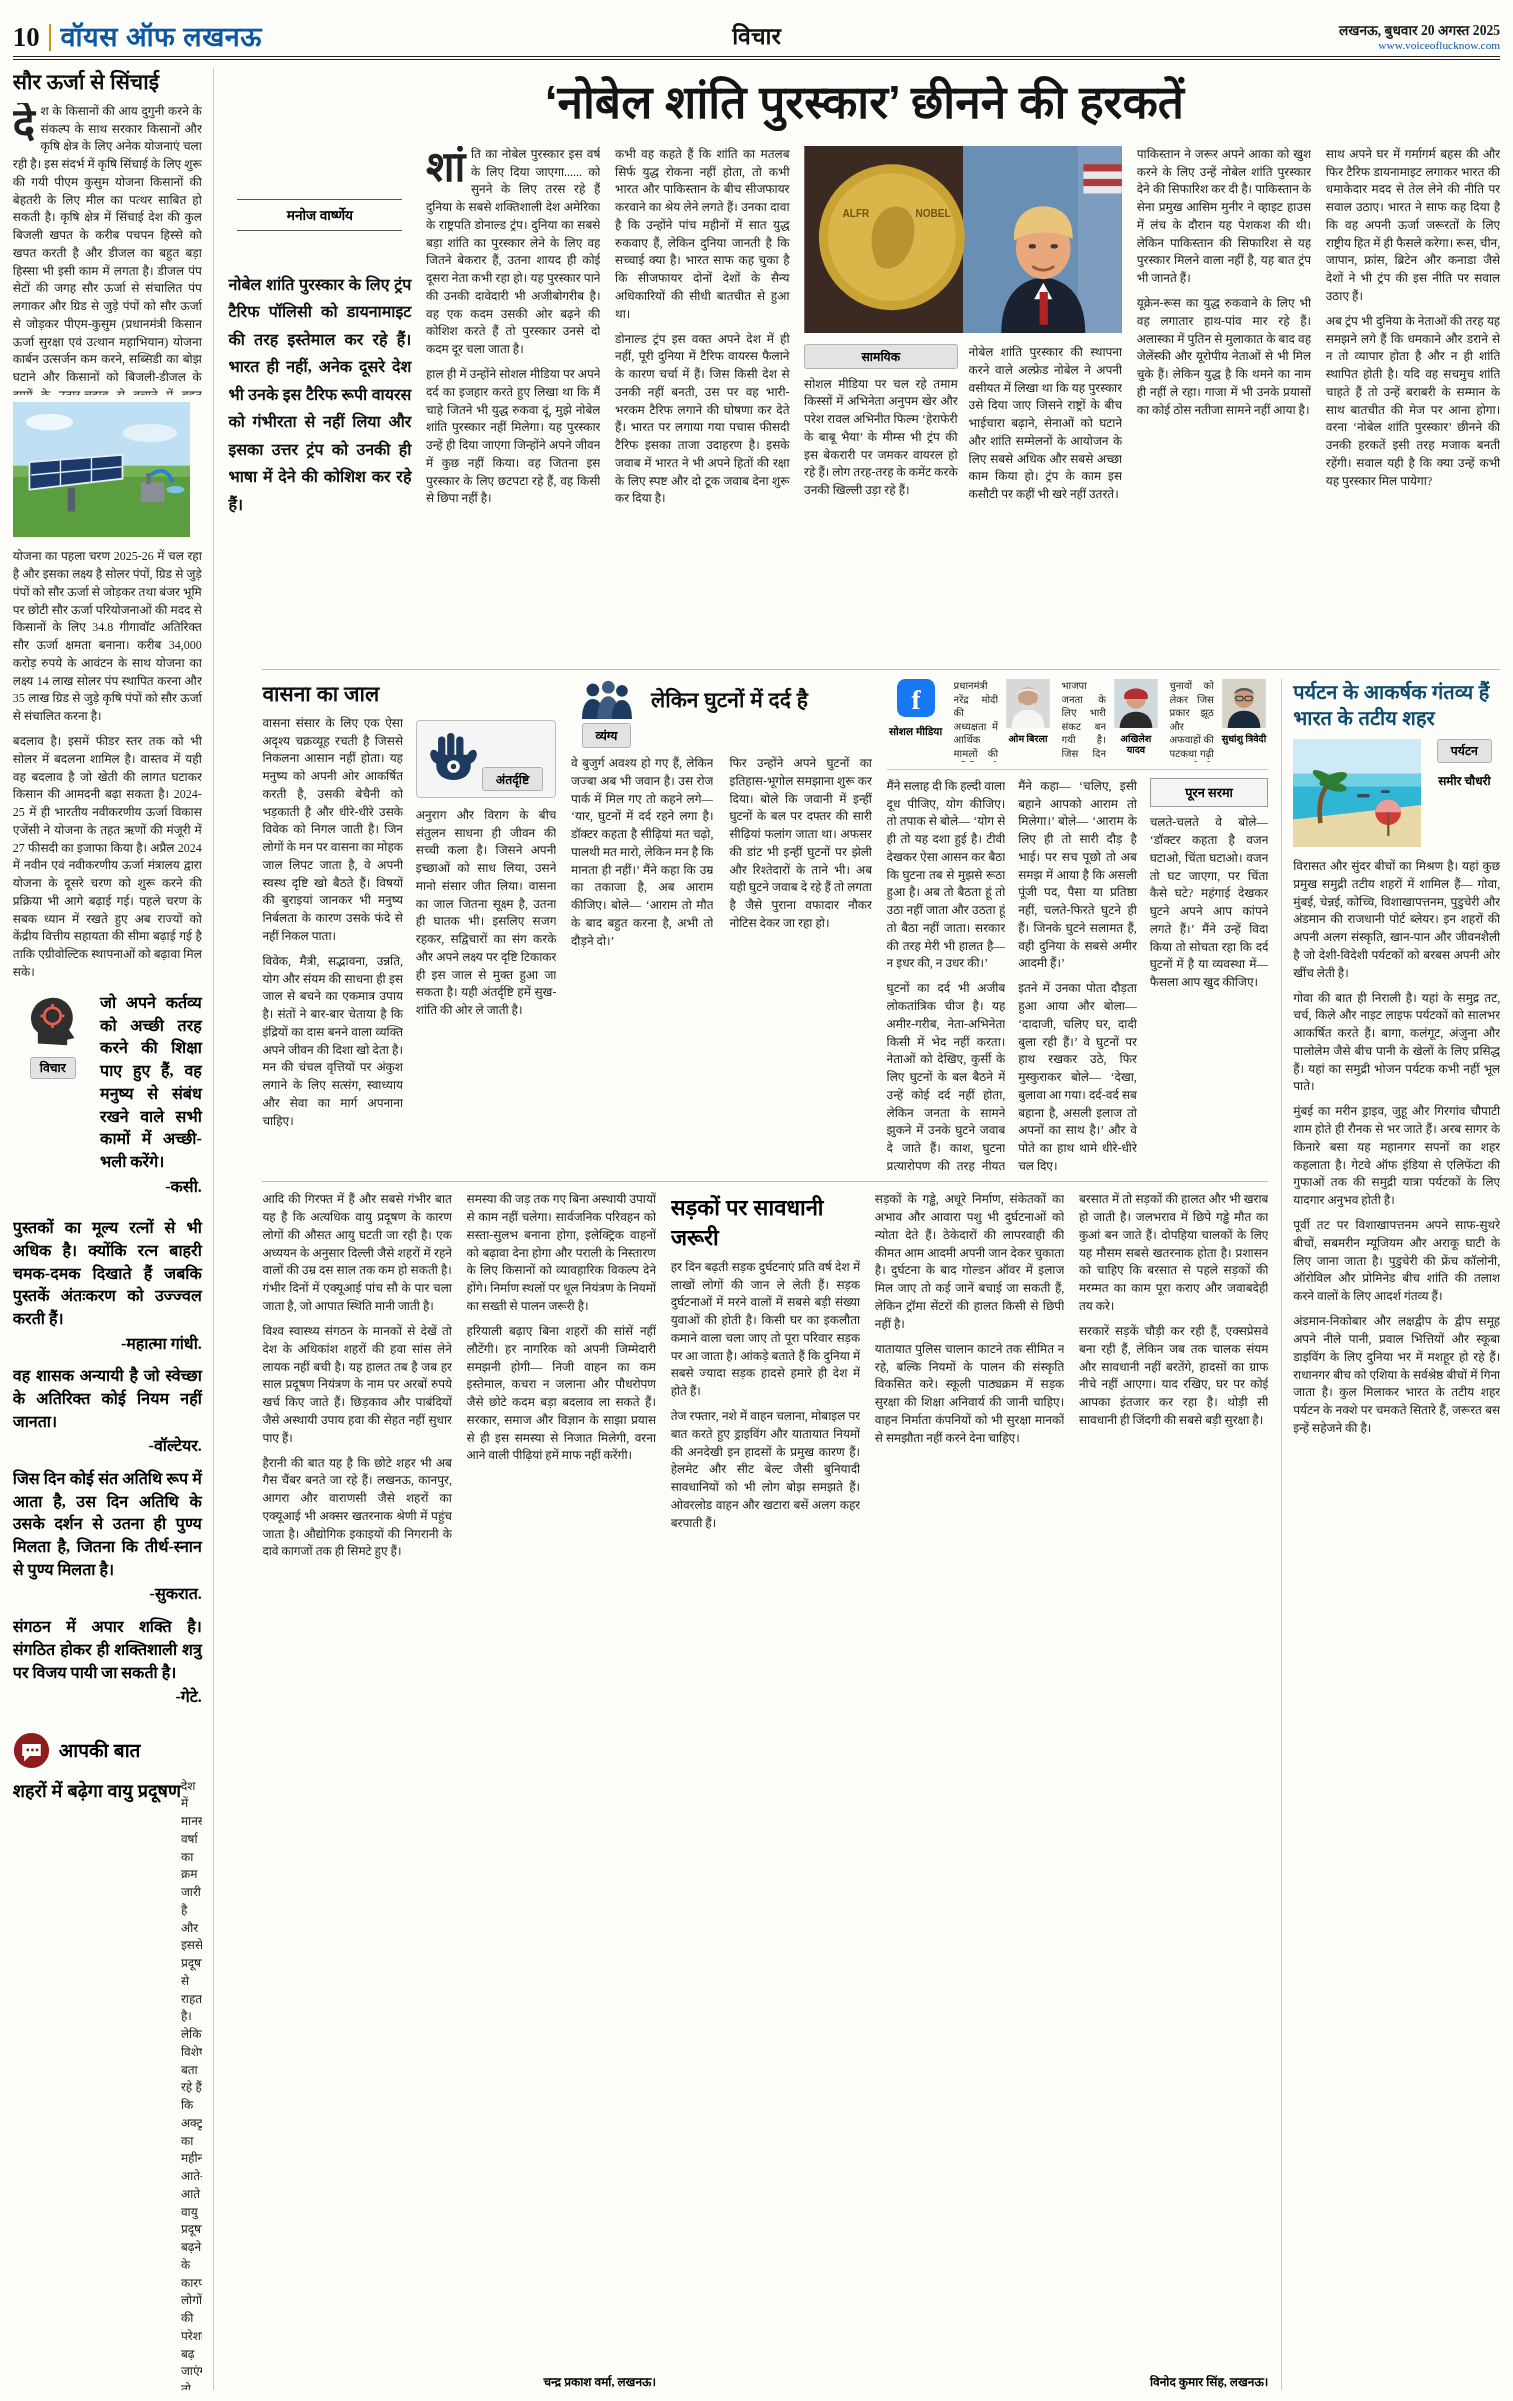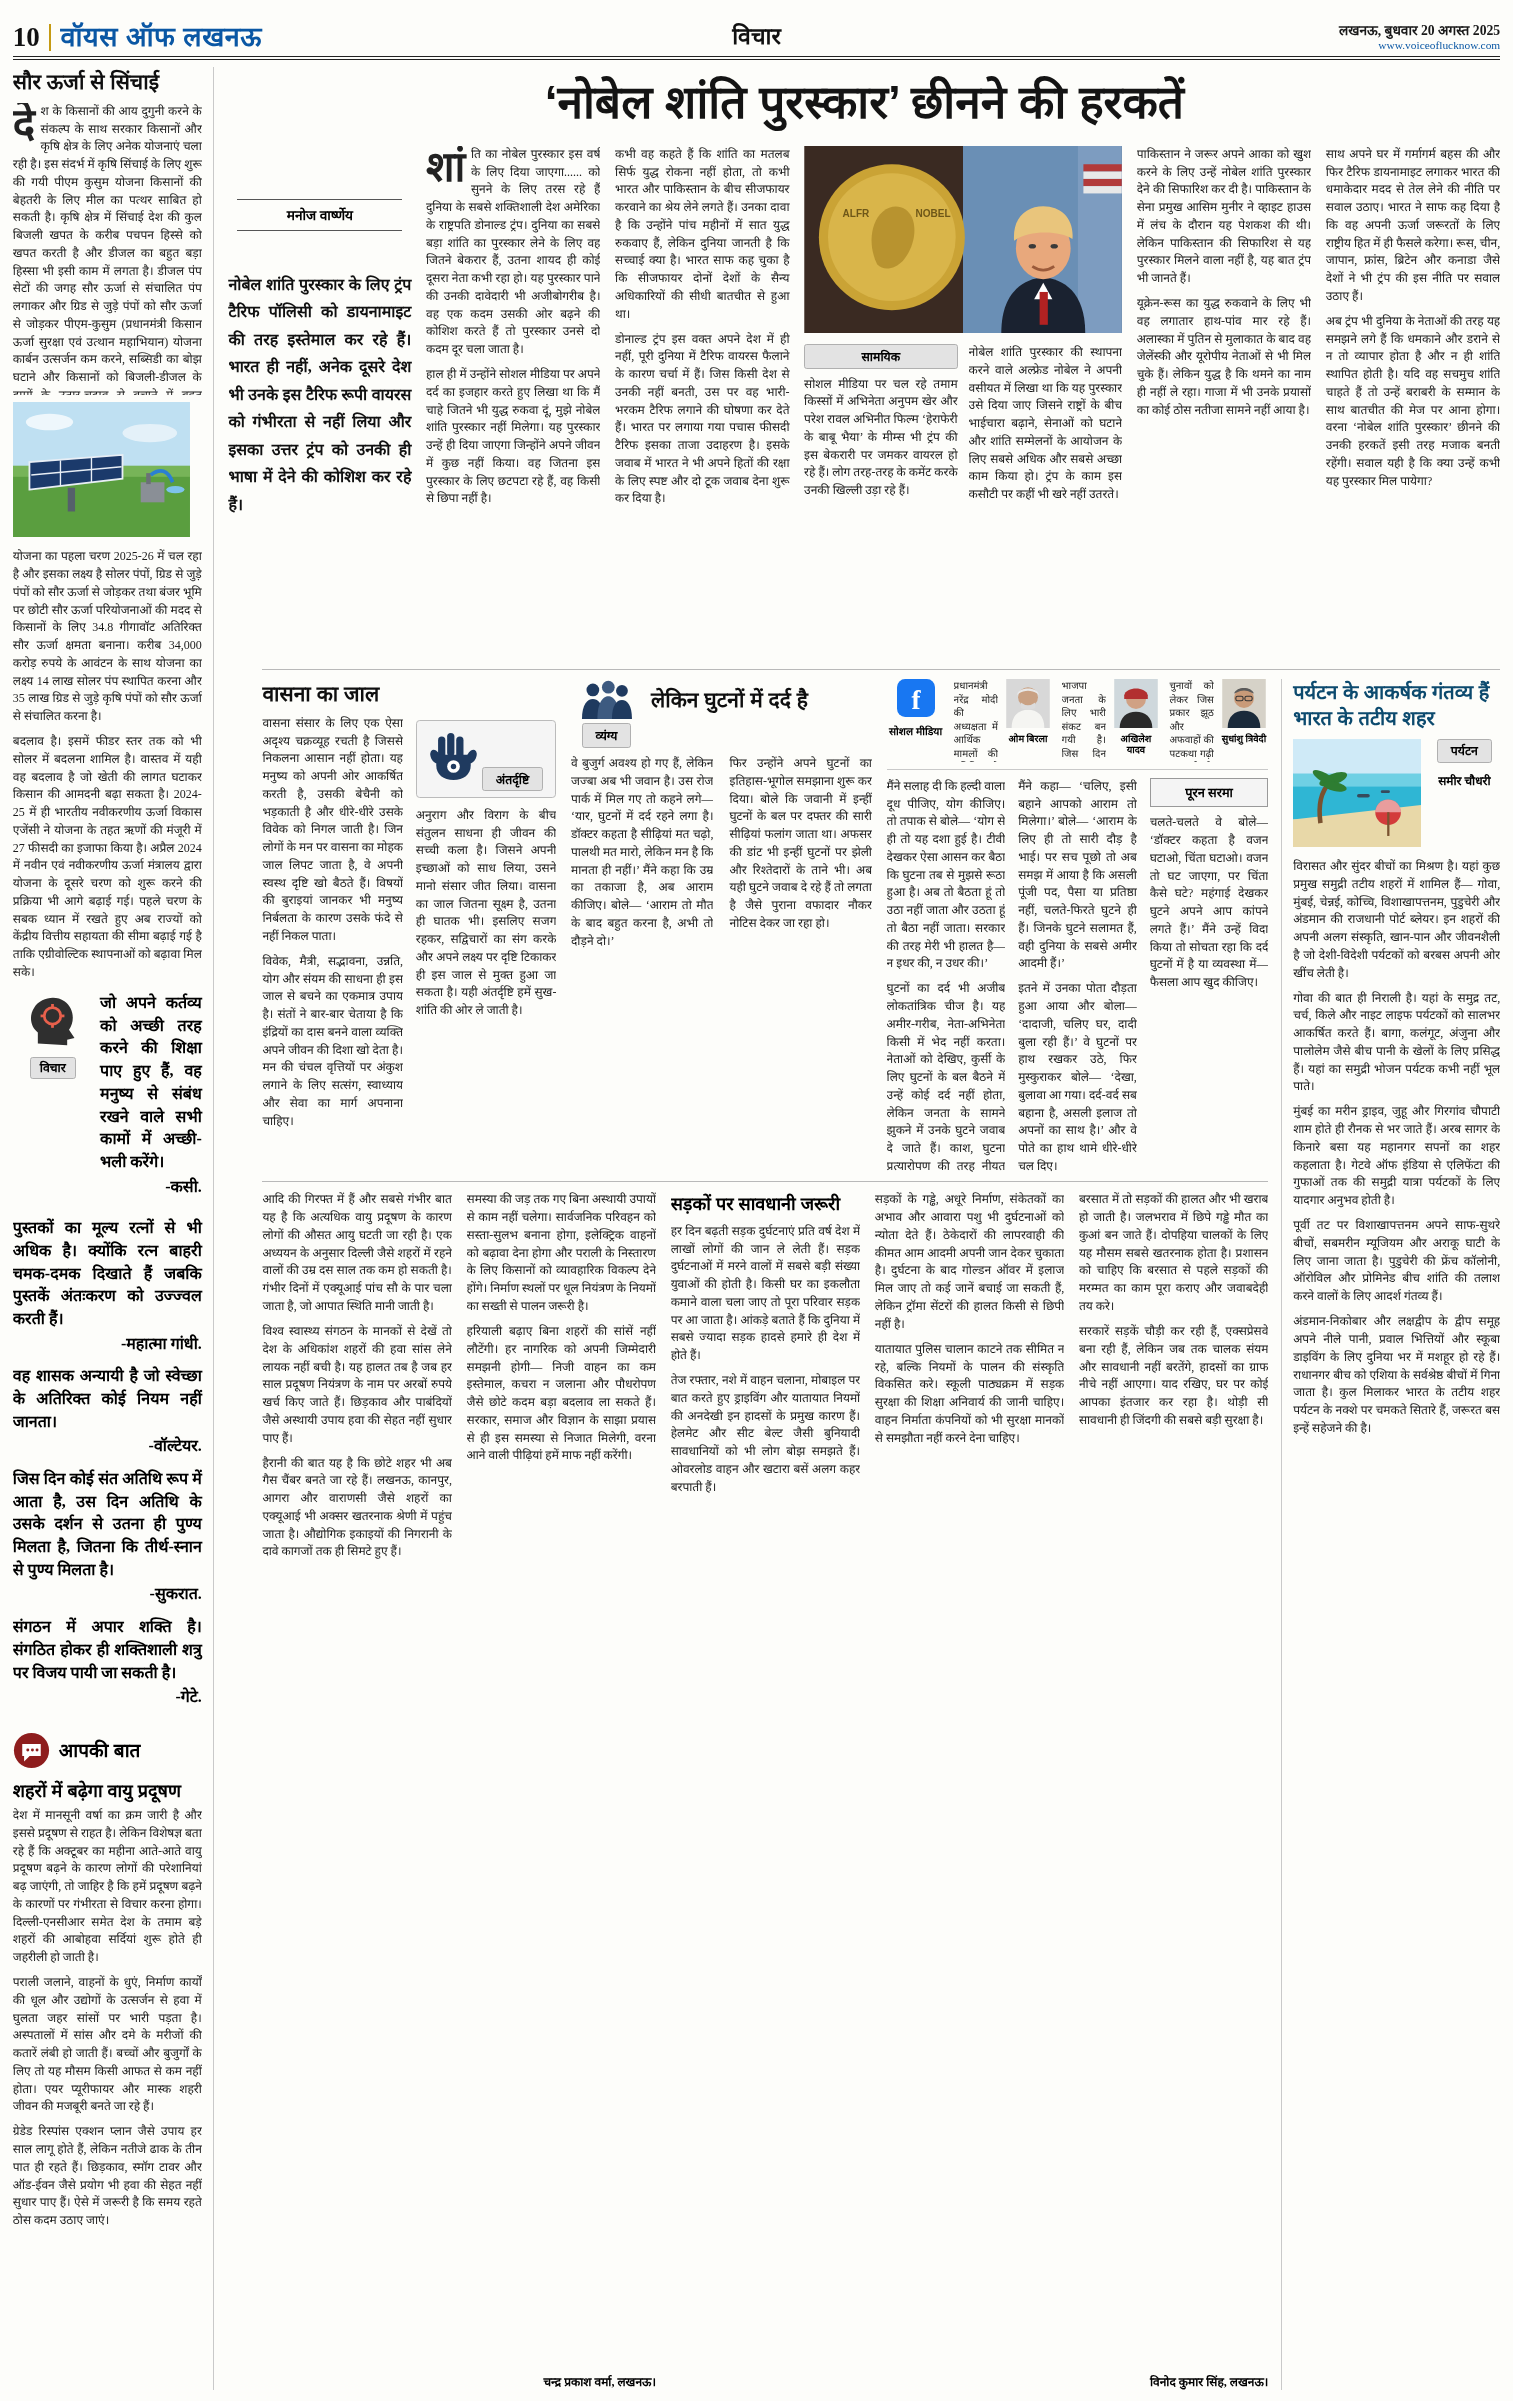--- a/index.html
+++ b/index.html
@@ -78,21 +78,21 @@
   .fbblock .lbl { font-size:10.5px; font-weight:800; margin-top:2.7px; font-family:"Liberation Sans",sans-serif; }
   .post { flex:1; min-width:0; display:flex; gap:5.5px; }
   .ptext { flex:1; min-width:0; font-size:10px; line-height:1.35; text-align:justify; overflow:hidden; color:#222; }
   .pavatar { width:49px; flex:none; text-align:center; }
   .pname { font-size:9.6px; font-weight:700; line-height:1.1; margin-top:1.8px; }
   .gcols3 { flex:1; display:flex; gap:12.8px; overflow:hidden; }
   .author-box { border:0.9px solid #999; background:#f4f4f4; text-align:center; font-weight:700; font-size:12.8px; padding:4.6px 7.3px; margin-bottom:7.3px; }
 
   .bottomband { flex:1; display:flex; gap:14.6px; border-top:0.9px solid #b9b9b9; margin-top:9px; padding-top:9px; overflow:hidden; }
   .bcol { flex:1; min-width:0; overflow:hidden; display:flex; flex-direction:column; }
-  .roads-title { font-size:18px; font-weight:800; margin-bottom:7.3px; font-family:"Liberation Sans",sans-serif; }
+  .roads-title { font-size:22px; font-weight:800; margin-bottom:7.3px; font-family:"Liberation Sans",sans-serif; }
   .bcol .bt { flex:1; }
 
   
   .tour { width:219px; flex:none; border-left:0.9px solid #c9c9c9; padding-left:11px; display:flex; flex-direction:column; overflow:hidden; }
   .tour-title { font-size:20px; font-weight:800; color:#0c4a6e; line-height:1.3; margin-bottom:7.3px; font-family:Liberation Sans, sans-serif; }
   .tour-head { display:flex; gap:7.3px; margin-bottom:7.3px; }
   .tour-side { flex:1; text-align:center; }
   .tour-author { font-weight:700; font-size:12px; margin-top:9px; }
   .tour-text { flex:1; }
 </style>
@@ -179,21 +179,21 @@
         <svg width="37" height="37" viewBox="0 0 40 40">
           <circle cx="20" cy="20" r="19" fill="#8e1d1d"></circle>
           <path d="M10 13 h20 v13 h-12 l-6 6 v-6 h-2 z" fill="#ffffff"></path>
           <circle cx="16" cy="19.5" r="1.6" fill="#8e1d1d"></circle>
           <circle cx="21" cy="19.5" r="1.6" fill="#8e1d1d"></circle>
           <circle cx="26" cy="19.5" r="1.6" fill="#8e1d1d"></circle>
         </svg>
         <span class="aapki-label">आपकी बात</span>
       </div>
 
-      <section class="poll-text" style="display:flex;flex-direction:column;min-height:0;">
+      <section class="poll-text" style="display:flex;flex-direction:row;min-height:0;">
         <div class="poll-title">शहरों में बढ़ेगा वायु प्रदूषण</div>
         <div class="bt" style="flex:1;">
           <p>देश में मानसूनी वर्षा का क्रम जारी है और इससे प्रदूषण से राहत है। लेकिन विशेषज्ञ बता रहे हैं कि अक्टूबर का महीना आते-आते वायु प्रदूषण बढ़ने के कारण लोगों की परेशानियां बढ़ जाएंगी, तो जाहिर है कि हमें प्रदूषण बढ़ने के कारणों पर गंभीरता से विचार करना होगा। दिल्ली-एनसीआर समेत देश के तमाम बड़े शहरों की आबोहवा सर्दियां शुरू होते ही जहरीली हो जाती है।</p>
           <p>पराली जलाने, वाहनों के धुएं, निर्माण कार्यों की धूल और उद्योगों के उत्सर्जन से हवा में घुलता जहर सांसों पर भारी पड़ता है। अस्पतालों में सांस और दमे के मरीजों की कतारें लंबी हो जाती हैं। बच्चों और बुजुर्गों के लिए तो यह मौसम किसी आफत से कम नहीं होता। एयर प्यूरीफायर और मास्क शहरी जीवन की मजबूरी बनते जा रहे हैं।</p>
           <p>ग्रेडेड रिस्पांस एक्शन प्लान जैसे उपाय हर साल लागू होते हैं, लेकिन नतीजे ढाक के तीन पात ही रहते हैं। छिड़काव, स्मॉग टावर और ऑड-ईवन जैसे प्रयोग भी हवा की सेहत नहीं सुधार पाए हैं। ऐसे में जरूरी है कि समय रहते ठोस कदम उठाए जाएं।</p>
         </div>
       </section>
     </aside>
 
     <main class="main">

